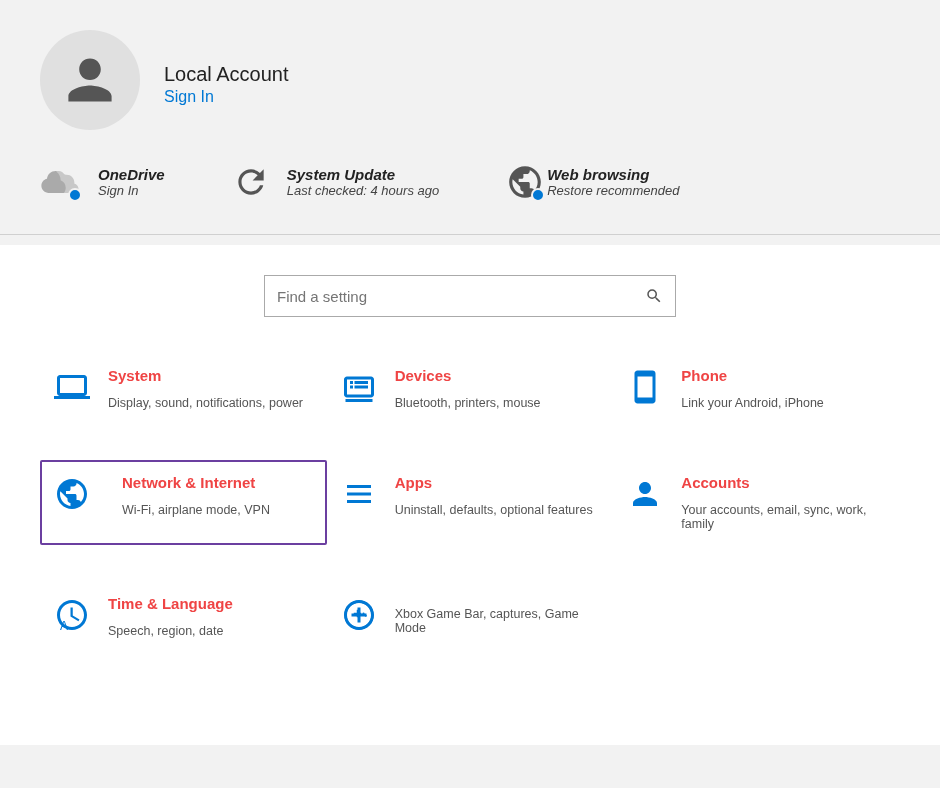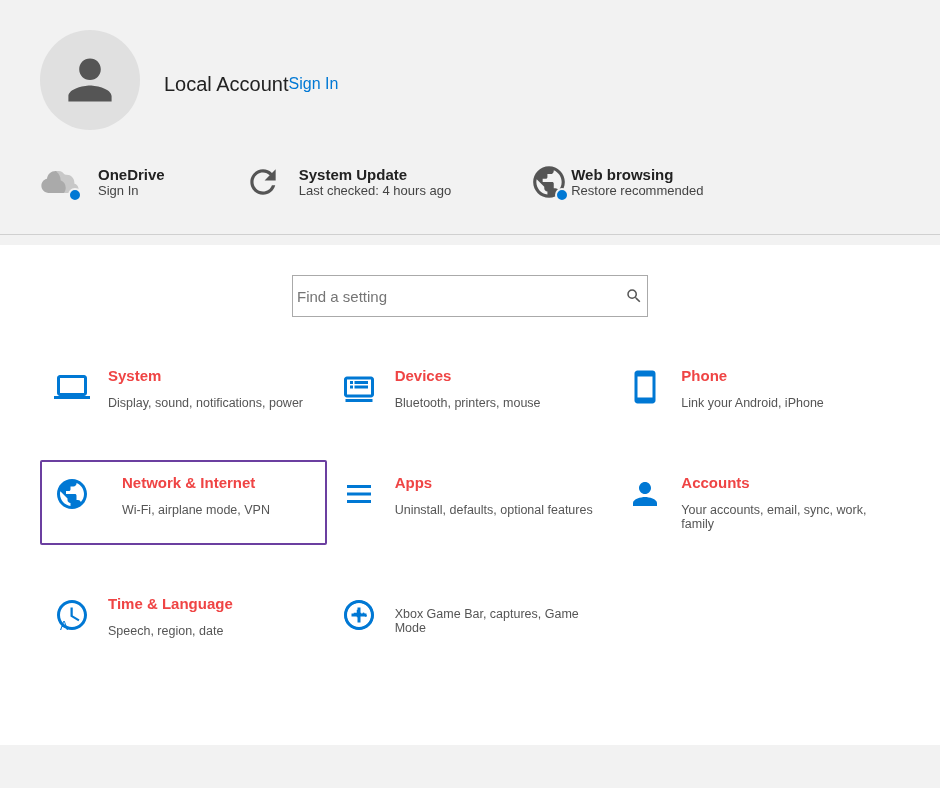--- a/index.html
+++ b/index.html
@@ -38,44 +38,45 @@
     }
 
     .avatar-circle svg {
       width: 54px;
       height: 54px;
       fill: #555;
     }
 
     .profile-info {
       display: flex;
-      flex-direction: row;
+      flex-direction: column;
       margin-top: 8px;
     }
 
     .profile-name {
       font-size: 20px;
       color: #222;
       font-weight: 400;
     }
 
     .profile-signin {
       font-size: 16px;
       color: #0078d4;
       cursor: pointer;
       margin-top: 2px;
     }
 
     
     .status-bar {
       display: flex;
       align-items: flex-start;
-      gap: 16px;
+      gap: 4px;
       margin-left: 0;
       padding-bottom: 10px;
+      font-style: italic;
     }
 
     .status-item {
       display: flex;
       align-items: center;
       margin-right: 60px;
     }
 
     .status-icon-wrap {
       position: relative;
@@ -133,23 +134,23 @@
       display: flex;
       justify-content: center;
       margin-bottom: 36px;
     }
 
     .search-bar {
       display: flex;
       align-items: center;
       border: 1.5px solid #aaa;
       background: #fff;
-      width: 356px;
+      width: 412px;
       height: 42px;
-      padding: 0 4px;
+      padding: 0 12px;
     }
 
     .search-input {
       flex: 1;
       border: none;
       outline: none;
       font-size: 15px;
       color: #555;
       background: transparent;
     }

